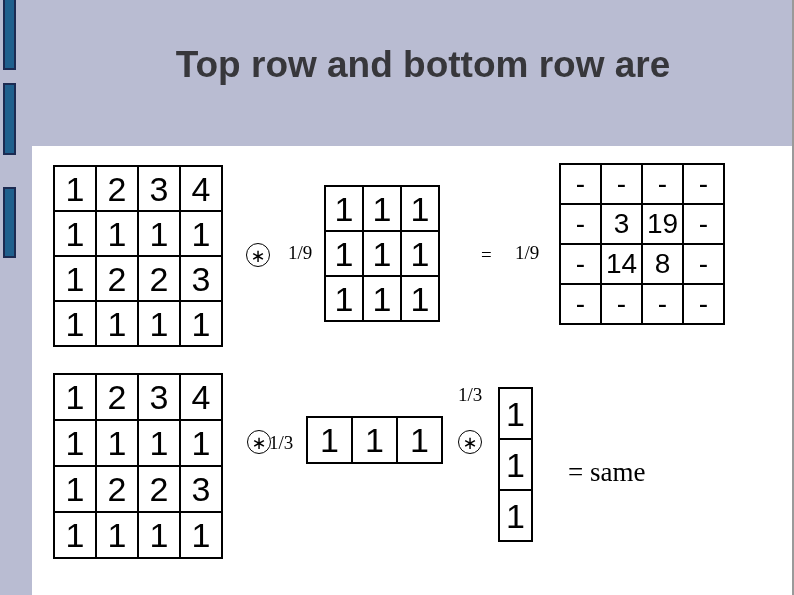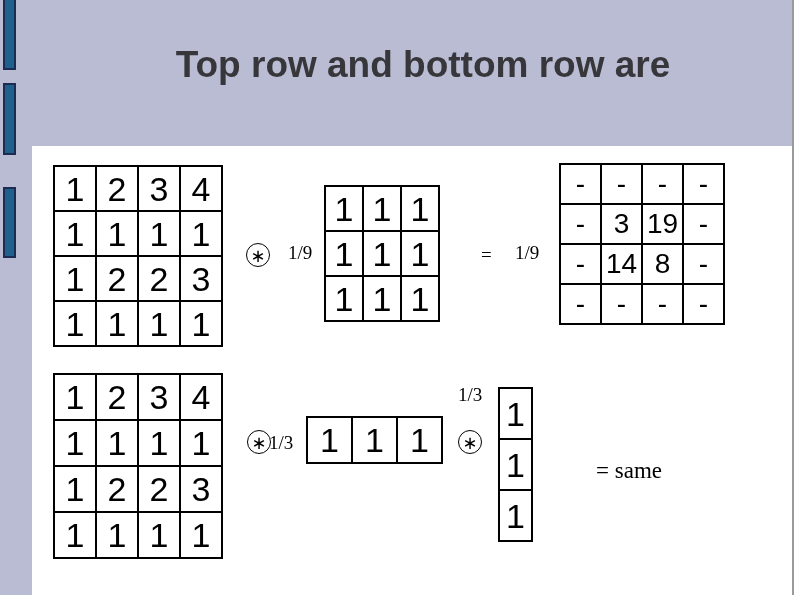--- a/index.html
+++ b/index.html
@@ -115,21 +115,21 @@
     font-family: "Liberation Serif", "DejaVu Serif", serif;
     color: #000;
     text-align: left;
     line-height: 1;
   }
   .scale1   { left: 288px; top: 243px; width: 36px; font-size: 19px; }
   .eq1      { left: 481px; top: 245px; width: 26px; font-size: 19px; }
   .scale2   { left: 515px; top: 243px; width: 38px; font-size: 19px; }
   .scale3   { left: 269px; top: 433px; width: 36px; font-size: 19px; }
   .scale4   { left: 458px; top: 385px; width: 36px; font-size: 19px; }
-  .same-lbl { left: 568px; top: 459px; width: auto; font-size: 23px; text-align: center; margin-left: 28px; }
+  .same-lbl { left: 568px; top: 459px; width: auto; font-size: 27px; text-align: center; }
 </style>
 </head>
 <body>
 
 <div class="slide">
 
   <div class="accent-bar b1"></div>
   <div class="accent-bar b2"></div>
   <div class="accent-bar b3"></div>
 

